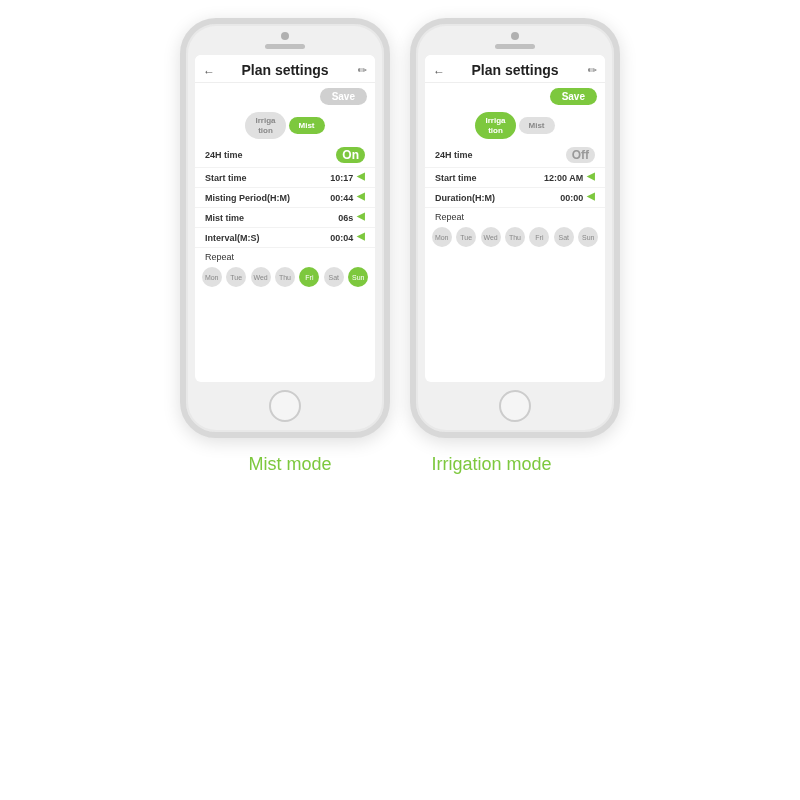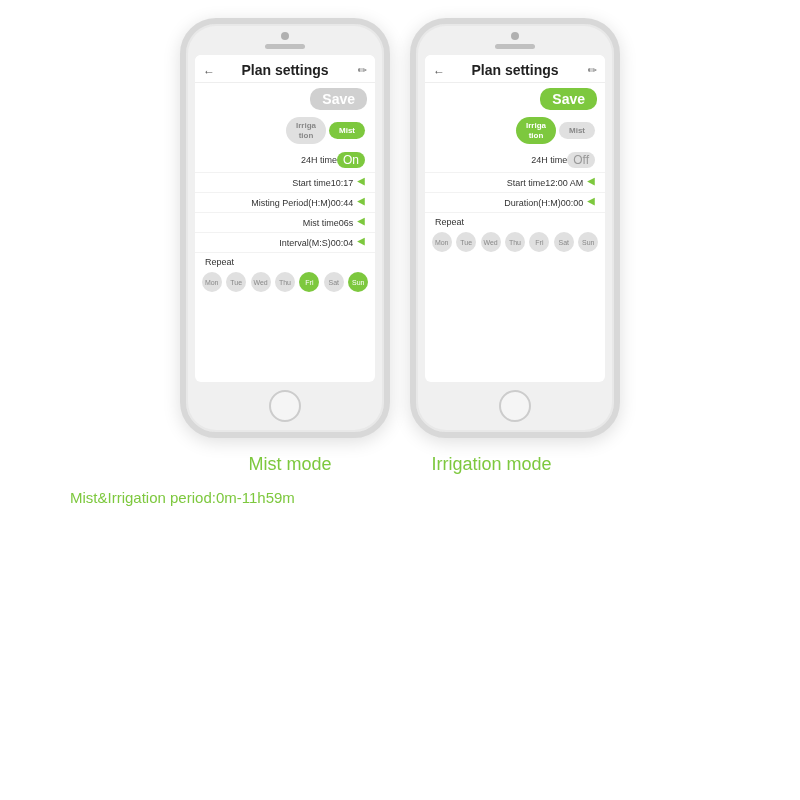--- a/index.html
+++ b/index.html
@@ -110,36 +110,36 @@
     .save-btn-area {
       display: flex;
       justify-content: flex-end;
       padding: 5px 8px 3px 8px;
     }
     .save-btn {
       background: #7dc83e;
       color: #fff;
       border-radius: 10px;
       padding: 3px 12px;
-      font-size: 14px;
+      font-size: 10px;
       font-weight: 600;
       border: none;
       text-align: center;
     }
     .save-btn.grey {
       background: #d0d0d0;
       color: #fff;
     }
 
     
     .mode-selector {
       display: flex;
       flex-direction: row;
       align-items: center;
-      justify-content: flex-end;
+      justify-content: center;
       gap: 3px;
       padding: 4px 10px 4px 10px;
     }
     .mode-pill {
       padding: 4px 10px;
       border-radius: 14px;
       font-size: 8px;
       font-weight: 600;
       text-align: center;
       line-height: 1.2;
@@ -151,24 +151,25 @@
     .mode-pill.inactive {
       background: #e0e0e0;
       color: #888;
     }
 
     
     .setting-row {
       display: flex;
       flex-direction: row;
       align-items: center;
-      justify-content: flex-end;
+      justify-content: space-between;
       padding: 4px 10px;
       border-bottom: 1px solid #f2f2f2;
       font-size: 9px;
+      font-weight: bold;
     }
     .setting-label { color: #333; }
     .setting-value { color: #333; display: flex; align-items: center; gap: 4px; }
     .arrow-btn {
       color: #7dc83e;
       font-size: 10px;
       transform: rotate(180deg);
       display: inline-block;
     }
 
@@ -370,14 +371,13 @@
       <div class="phone-home-btn"></div>
     </div>
   </div>
 
 <div class="mode-labels-row">
 <div class="mode-label">Mist mode</div>
     <div class="mode-label">Irrigation mode</div>
   </div>
 
 <div class="info-section">
-<div class="info-text">Mist&amp;Irrigation period:0m-11h59m</div>
   </div>
 
 </body></html>

